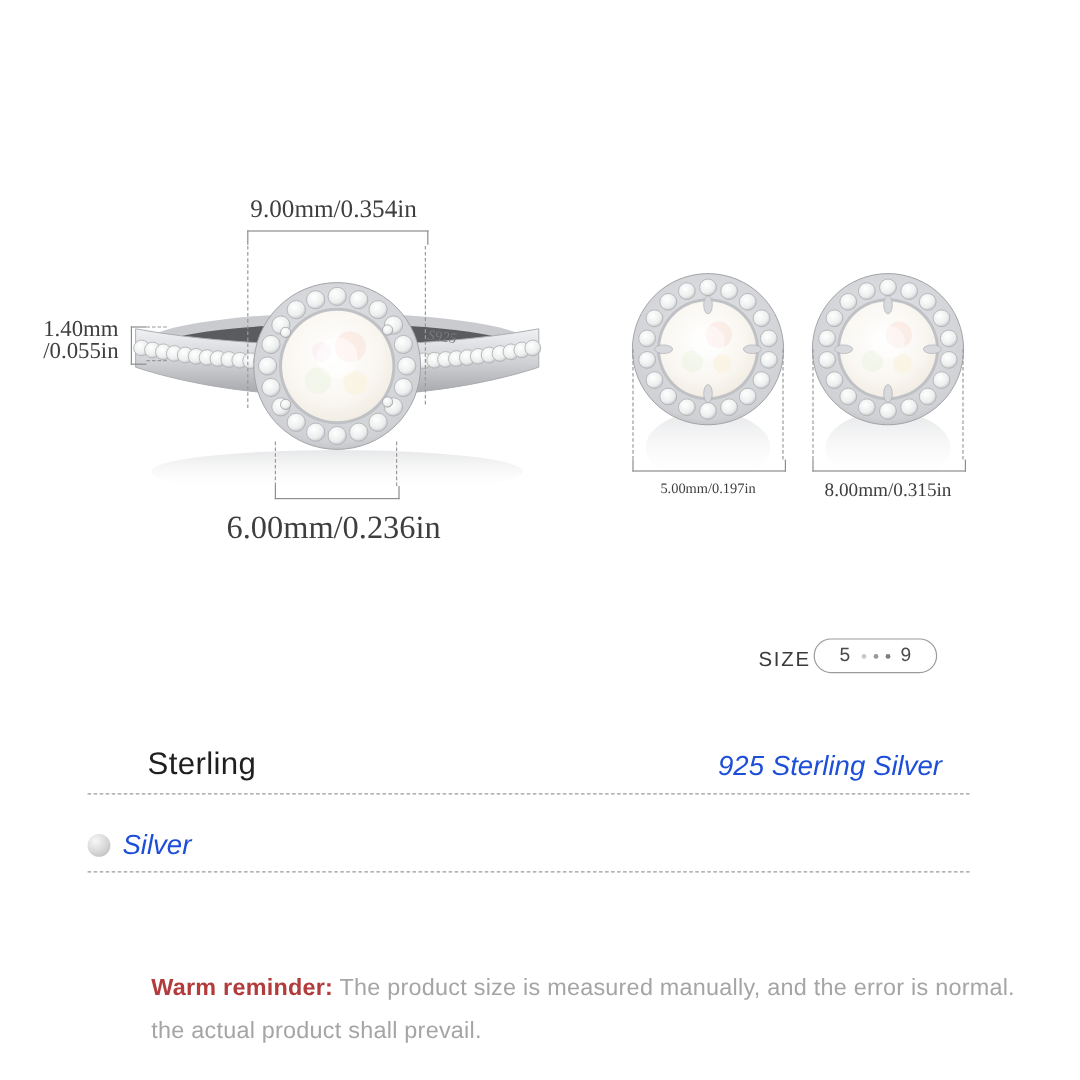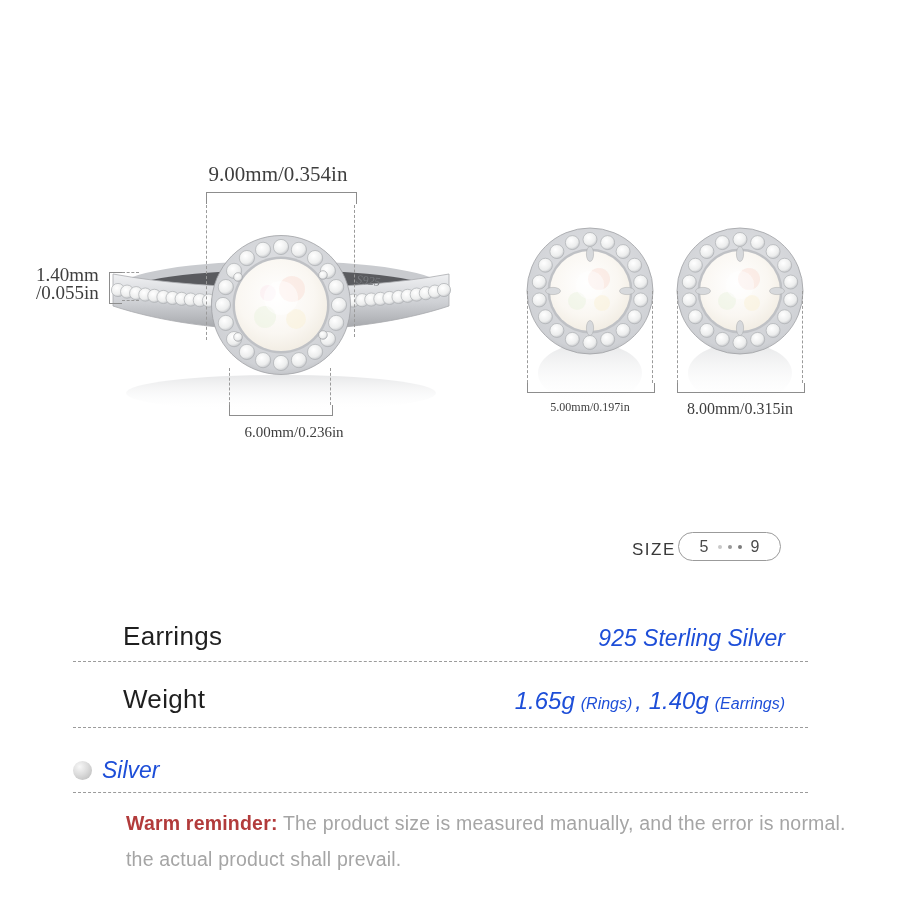--- a/index.html
+++ b/index.html
@@ -252,21 +252,21 @@
     <div>1.40mm</div>
     <div>/0.055in</div>
   </div>
   <div class="ln solid-l solid-t solid-b" style="left:109px;top:272px;width:12px;height:30px;"></div>
   <div class="ln dash-h" style="left:122px;top:272px;width:17px;"></div>
   <div class="ln dash-h" style="left:122px;top:300px;width:17px;"></div>
 
   <div class="ln dash-v" style="left:229px;top:368px;height:37px;"></div>
   <div class="ln dash-v" style="left:330px;top:368px;height:37px;"></div>
   <div class="ln solid-b solid-l solid-r" style="left:229px;top:405px;width:102px;height:10px;"></div>
-  <div class="meas center" style="left:194px;top:424px;font-size:15px;">6.00mm/0.236in</div>
+  <div class="meas center" style="left:178px;top:424px;font-size:27px;">6.00mm/0.236in</div>
 
   <div class="ln dash-v" style="left:527px;top:291px;height:92px;"></div>
   <div class="ln dash-v" style="left:652px;top:291px;height:92px;"></div>
   <div class="ln solid-b solid-l solid-r" style="left:527px;top:383px;width:126px;height:9px;"></div>
   <div class="meas center" style="left:490px;top:400px;font-size:12px;">5.00mm/0.197in</div>
 
   <div class="ln dash-v" style="left:677px;top:291px;height:92px;"></div>
   <div class="ln dash-v" style="left:802px;top:291px;height:92px;"></div>
   <div class="ln solid-b solid-l solid-r" style="left:677px;top:383px;width:126px;height:9px;"></div>
   <div class="meas center" style="left:640px;top:400px;font-size:16px;">8.00mm/0.315in</div>
@@ -277,32 +277,22 @@
     <span class="dots">
         <i class="d1"></i>
         <i class="d2"></i>
         <i class="d3"></i>
       </span>
     <span>9</span>
   </div>
 
   <div class="spec-table">
     <div class="spec-row row-material">
-      <div class="lab">Earrings</div>
+      <div class="lab">Sterling</div>
       <div class="val">925 Sterling Silver</div>
-    </div>
-    <div class="spec-row row-weight">
-      <div class="lab">Weight</div>
-      <div class="val">
-        <span class="w-big">1.65g</span>
-        <span class="w-small">(Rings)</span>
-        <span class="w-comma">,</span>
-        <span class="w-big">1.40g</span>
-        <span class="w-small">(Earrings)</span>
-      </div>
     </div>
     <div class="spec-row row-color">
       <div class="val">
         <span class="swatch"></span>
         <span>Silver</span>
       </div>
     </div>
   </div>
 
   <div class="reminder">

